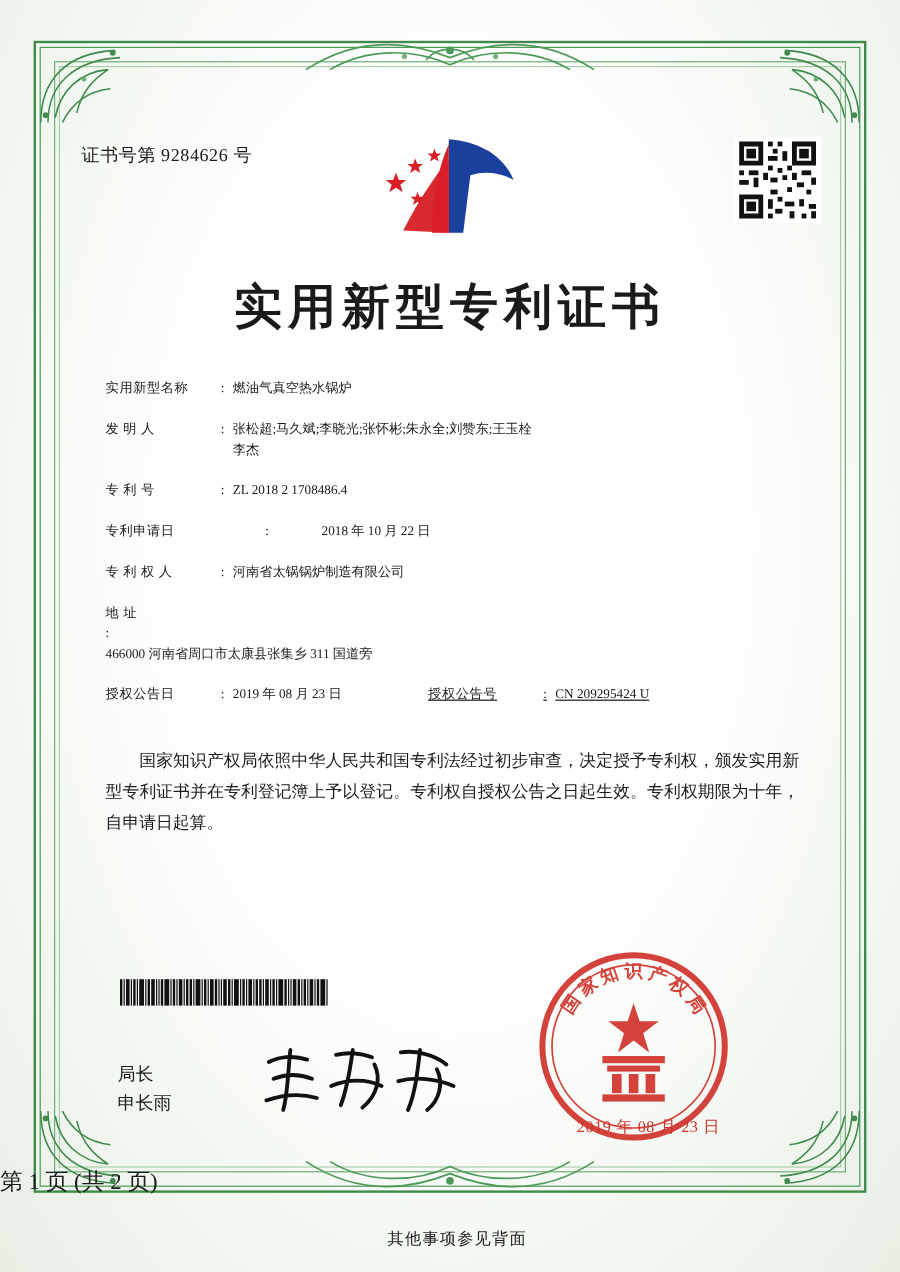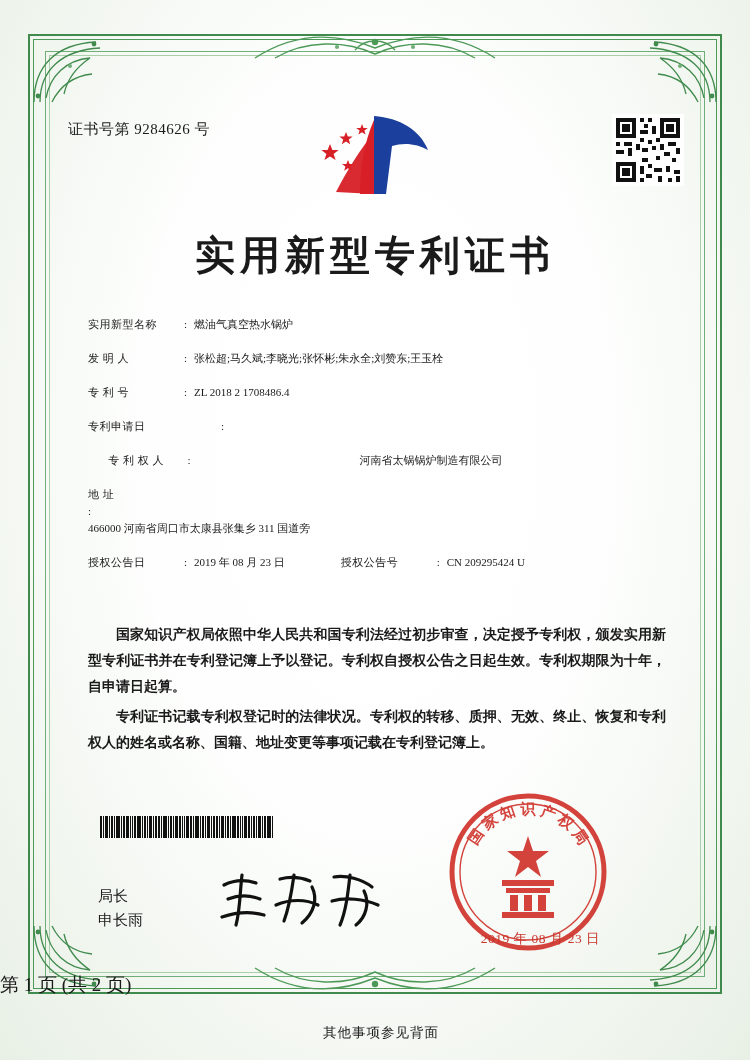--- a/index.html
+++ b/index.html
@@ -151,35 +151,34 @@
   }
   .fcolon { width: 10px; flex: none; }
   .fvalue { flex: 1; }
   .fvalue .line2 { display: block; }
 
   .row-inline {
     display: flex;
     align-items: flex-start;
     margin-bottom: 17px;
   }
-  .row-inline .seg2 { margin-left: 56px; display: flex; }
+  .row-inline .seg2 { margin-left: 72px; display: flex; text-decoration: underline; }
 
   .paragraphs {
     position: absolute;
     left: 88px;
     top: 622px;
     width: 578px;
     font-size: 14px;
     line-height: 1.85;
     text-align: justify;
   }
   .paragraphs p {
     margin: 0 0 4px 0;
     text-indent: 2em;
-    font-weight: bold;
   }
 
   
   .barcode {
     position: absolute;
     left: 100px;
     bottom: 222px;
     width: 190px;
     height: 22px;
     display: flex;
@@ -396,35 +395,37 @@
       <div class="flabel">实用新型名称</div>
       <div class="fcolon">:</div>
       <div class="fvalue">燃油气真空热水锅炉</div>
     </div>
 
     <div class="frow">
       <div class="flabel">发 明 人</div>
       <div class="fcolon">:</div>
       <div class="fvalue">
         <span>张松超;马久斌;李晓光;张怀彬;朱永全;刘赞东;王玉栓</span>
+        <span class="line2">李杰</span>
       </div>
     </div>
 
     <div class="frow">
       <div class="flabel">专 利 号</div>
       <div class="fcolon">:</div>
       <div class="fvalue">ZL 2018 2 1708486.4</div>
     </div>
 
     <div class="frow" style="margin-top:8px;gap:37px;">
       <div class="flabel">专利申请日</div>
       <div class="fcolon">:</div>
-    </div>
-
-    <div class="frow" style="margin-top:12px;text-align:center;">
+      <div class="fvalue">2018 年 10 月 22 日</div>
+    </div>
+
+    <div class="frow" style="margin-top:12px;">
       <div class="flabel">专 利 权 人</div>
       <div class="fcolon">:</div>
       <div class="fvalue">河南省太锅锅炉制造有限公司</div>
     </div>
 
     <div class="frow" style="margin-top:12px;flex-direction:column;">
       <div class="flabel">地 址</div>
       <div class="fcolon">:</div>
       <div class="fvalue">466000 河南省周口市太康县张集乡 311 国道旁</div>
     </div>
@@ -437,21 +438,20 @@
         <div class="flabel">授权公告号</div>
         <div class="fcolon">:</div>
         <div>CN 209295424 U</div>
       </div>
     </div>
 
   </div>
 
   <div class="paragraphs">
     <p>国家知识产权局依照中华人民共和国专利法经过初步审查，决定授予专利权，颁发实用新型专利证书并在专利登记簿上予以登记。专利权自授权公告之日起生效。专利权期限为十年，自申请日起算。</p>
-    <p>专利证书记载专利权登记时的法律状况。专利权的转移、质押、无效、终止、恢复和专利权人的姓名或名称、国籍、地址变更等事项记载在专利登记簿上。</p>
   </div>
 
   <div class="barcode">
     <span style="width:2px"></span>
       <span style="width:1px"></span>
       <span style="width:3px"></span>
     <span style="width:1px"></span>
       <span style="width:2px"></span>
       <span style="width:1px"></span>
     <span style="width:4px"></span>

